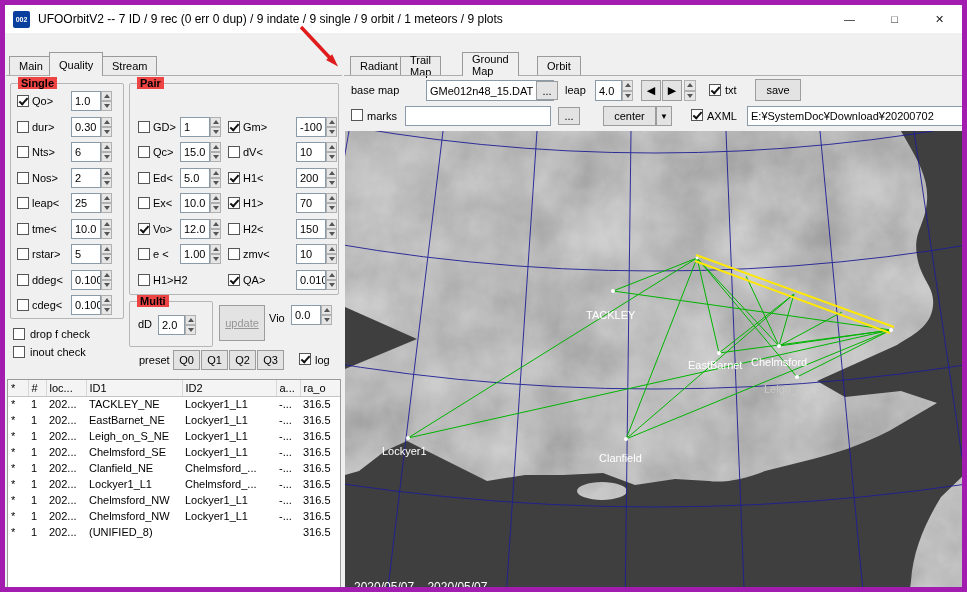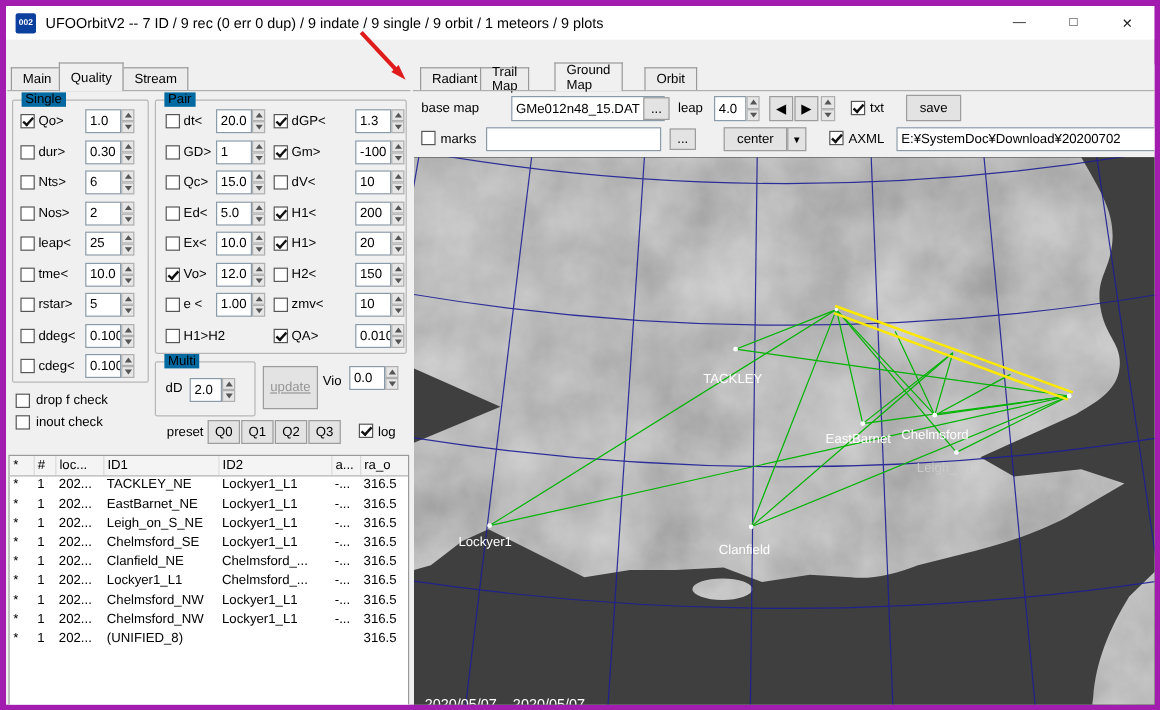--- a/index.html
+++ b/index.html
@@ -16,21 +16,21 @@
   .client{position:absolute;left:0;top:44px;width:965px;height:584px;background:#f0f0f0;border-radius:21px;}
   .left-panel{position:absolute;left:0;top:0;width:338px;height:562px;}
   .right-panel{position:absolute;left:338px;top:0;width:627px;height:562px;}
   
   .tabstrip{position:absolute;top:3px;left:4px;height:24px;}
   .tab{position:absolute;top:4px;height:19px;padding:0 9px;display:flex;align-items:center;background:#ececec;border:1px solid #9a9a9a;border-bottom:none;font-size:11px;}
   .tab.active{top:0;height:24px;background:#f0f0f0;z-index:3;}
   .pane-line{position:absolute;top:26px;left:1px;right:1px;border-top:1px solid #aeaeae;z-index:1;}
   
   .group{position:absolute;border:1px solid #b6b6b6;border-radius:2px;}
-  .gtitle{position:absolute;top:-7px;left:7px;background:#0369a1;padding:0 3px;font-size:11px;line-height:12px;}
+  .gtitle{position:absolute;top:-7px;left:7px;background:#ef4444;padding:0 3px;font-size:11px;line-height:12px;font-weight:bold;}
   
   .prow{position:absolute;left:0;right:0;height:22px;}
   .prow .cb{position:absolute;}
   .plabel{position:absolute;top:4px;white-space:nowrap;}
   .spin{position:absolute;top:0;display:flex;height:20px;}
   .spin .val{width:30px;background:#fff;border:1px solid #8a9aa9;font-size:11px;display:flex;align-items:center;padding-left:3px;overflow:hidden;}
   .spin .btns{width:11px;display:flex;flex-direction:column;}
   .spin .sb{flex:1;background:#e6e6e6;border:1px solid #b0b0b0;display:flex;align-items:center;justify-content:center;}
   .sb.up::after{content:"";border-left:3px solid transparent;border-right:3px solid transparent;border-bottom:4px solid #555;}
   .sb.dn::after{content:"";border-left:3px solid transparent;border-right:3px solid transparent;border-top:4px solid #555;}
@@ -193,40 +193,20 @@
         <span class="plabel" style="left:17px;top:2px">drop f check</span>
       </div>
       <div class="prow" style="top:295px;left:8px">
         <span class="cb" style="left:0;top:2px"></span>
         <span class="plabel" style="left:17px;top:2px">inout check</span>
       </div>
 
       <div class="group" style="left:124px;top:34px;width:210px;height:212px;">
         <span class="gtitle">Pair</span>
 
-        <div class="prow" style="top:7px">
-          <span class="cb" style="left:8px;top:4px"></span>
-          <span class="plabel" style="left:23px">dt&lt;</span>
-          <span class="spin" style="left:50px">
-              <span class="val">20.0</span>
-              <span class="btns">
-                <span class="sb up"></span>
-                <span class="sb dn"></span>
-              </span>
-            </span>
-          <span class="cb checked" style="left:98px;top:4px"></span>
-          <span class="plabel" style="left:113px">dGP&lt;</span>
-          <span class="spin" style="left:166px">
-              <span class="val">1.3</span>
-              <span class="btns">
-                <span class="sb up"></span>
-                <span class="sb dn"></span>
-              </span>
-            </span>
-        </div>
         <div class="prow" style="top:33px">
           <span class="cb" style="left:8px;top:4px"></span>
           <span class="plabel" style="left:23px">GD&gt;</span>
           <span class="spin" style="left:50px">
               <span class="val">1</span>
               <span class="btns">
                 <span class="sb up"></span>
                 <span class="sb dn"></span>
               </span>
             </span>
@@ -286,21 +266,21 @@
           <span class="spin" style="left:50px">
               <span class="val">10.0</span>
               <span class="btns">
                 <span class="sb up"></span>
                 <span class="sb dn"></span>
               </span>
             </span>
           <span class="cb checked" style="left:98px;top:4px"></span>
           <span class="plabel" style="left:113px">H1&gt;</span>
           <span class="spin" style="left:166px">
-              <span class="val">20</span>
+              <span class="val">70</span>
               <span class="btns">
                 <span class="sb up"></span>
                 <span class="sb dn"></span>
               </span>
             </span>
         </div>
         <div class="prow" style="top:135px">
           <span class="cb checked" style="left:8px;top:4px"></span>
           <span class="plabel" style="left:23px">Vo&gt;</span>
           <span class="spin" style="left:50px">

